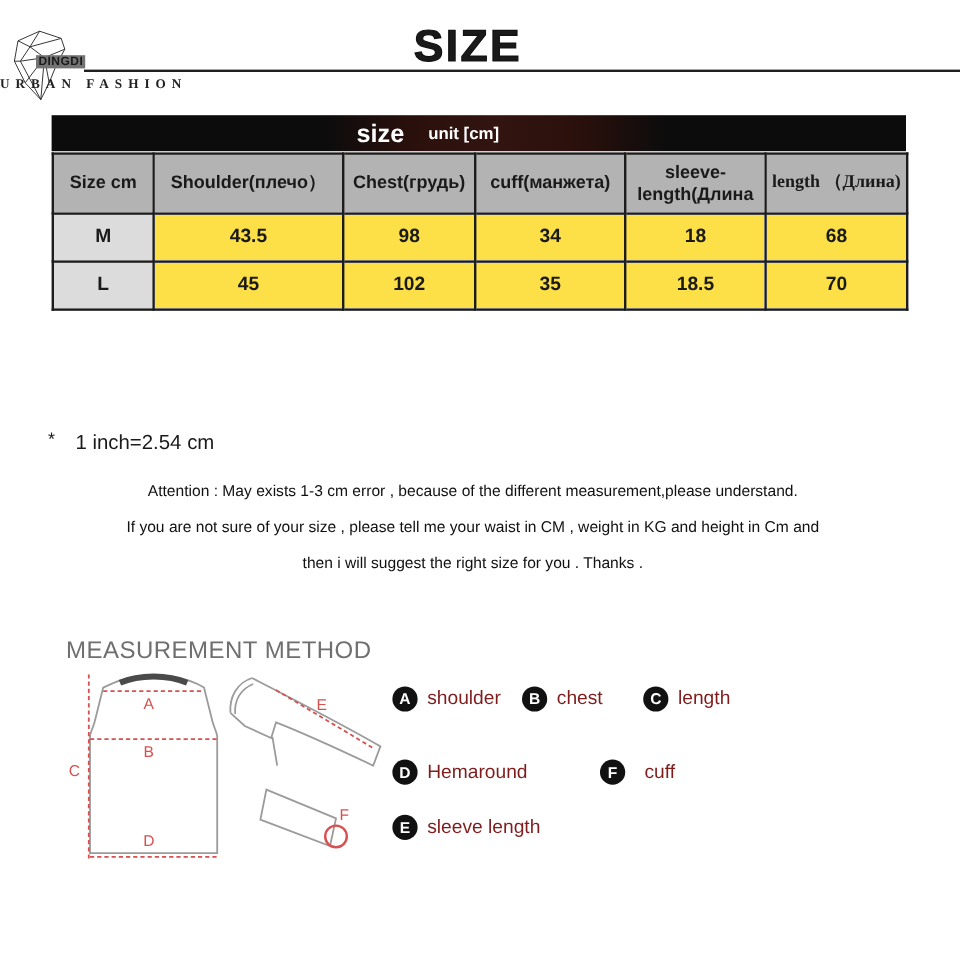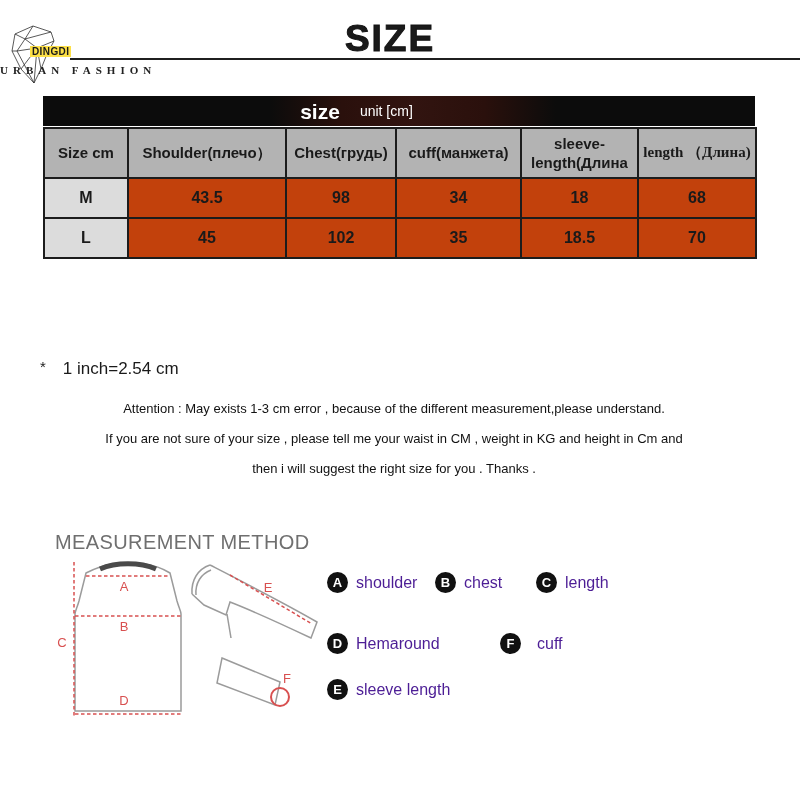--- a/index.html
+++ b/index.html
@@ -4,61 +4,61 @@
 <style>
   html,body{margin:0;padding:0;}
   body{
     width:800px;height:800px;position:relative;background:#ffffff;
     font-family:"Liberation Sans",sans-serif;color:#1a1a1a;overflow:hidden;
   }
   .abs{position:absolute;}
 
   
   .brand-gem{left:6px;top:24px;width:54px;height:64px;}
-  .brand-name{left:30px;top:46px;font-size:10px;font-weight:bold;letter-spacing:.4px;background:#fde047;padding:0 2px;}
+  .brand-name{left:30px;top:46px;font-size:10px;font-weight:bold;letter-spacing:.4px;background:#737373;padding:0 2px;}
   .head-rule{left:70px;top:58px;width:730px;height:2px;background:#1f1f1f;}
   .size-title{left:0;top:18px;width:780px;text-align:center;font-size:37px;font-weight:bold;letter-spacing:2px;
     -webkit-text-stroke:1px #111;}
   .size-sub{left:0;top:64px;width:780px;text-align:left;font-family:"Liberation Serif",serif;
     font-size:11px;font-weight:bold;letter-spacing:5px;color:#222;}
 
   
   .table-wrap{left:43px;top:96px;width:712px;}
   .bar{
     box-sizing:border-box;height:30px;margin-bottom:1px;
     background:linear-gradient(90deg,#0c0c0c 0%,#0c0c0c 32%,#2a100c 42%,#321410 52%,#2a100c 62%,#0c0c0c 72%,#0c0c0c 100%);
     display:flex;align-items:center;justify-content:center;color:#fff;
   }
   .bar-inner{display:flex;align-items:center;gap:20px;margin-right:85px;}
   .bar-title{font-size:21px;font-weight:bold;line-height:1;}
-  .bar-unit{font-size:14px;font-weight:normal;line-height:1;}
+  .bar-unit{font-size:14px;font-weight:bold;line-height:1;}
   table.size{border-collapse:collapse;table-layout:fixed;width:712px;}
   table.size th,table.size td{
     border:2px solid #1c1c1c;text-align:center;vertical-align:middle;
     font-weight:bold;padding:0 2px;overflow:hidden;
   }
   table.size thead th{background:#b3b3b3;height:48px;font-size:15px;line-height:1.3;}
   table.size th.brk{word-break:break-all;font-family:Liberation Serif, serif;}
-  table.size td{height:38px;font-size:16px;background:#c2410c;}
+  table.size td{height:38px;font-size:16px;background:#fde047;}
   table.size td.size-col{background:#dcdcdc;}
 
   
   .inch-note{left:40px;top:359px;font-size:17px;display:flex;align-items:flex-start;}
   .inch-note .mark{font-size:15px;margin-right:17px;position:relative;top:-1px;}
   .attn{left:0;top:0;width:788px;text-align:center;font-size:13px;color:#111;}
 
   
   .mm-title{left:55px;top:531px;font-size:20px;letter-spacing:.4px;color:#6f6f6f;}
   .diagram{left:40px;top:550px;width:290px;height:180px;}
   .legend-item{position:absolute;display:flex;align-items:center;}
   .legend-key{
     width:21px;height:21px;border-radius:50%;background:#111;color:#fff;
     font-size:13px;font-weight:bold;line-height:21px;text-align:center;flex:0 0 21px;
   }
-  .legend-label{font-size:16px;color:#4c1d95;margin-left:8px;white-space:nowrap;}
+  .legend-label{font-size:16px;color:#7f1d1d;margin-left:8px;white-space:nowrap;}
 </style>
 </head>
 <body>
 
 <svg class="abs brand-gem" viewBox="0 0 54 64">
   <g fill="none" stroke="#2e2e2e" stroke-width="0.8">
     <polygon points="9,10 27,2 45,8 48,17 41,30 35,45 28,59 15,45 6,27"></polygon>
     <polyline points="9,10 19,15 27,2"></polyline>
     <polyline points="19,15 45,8"></polyline>
     <polyline points="19,15 11,27 6,27"></polyline>

